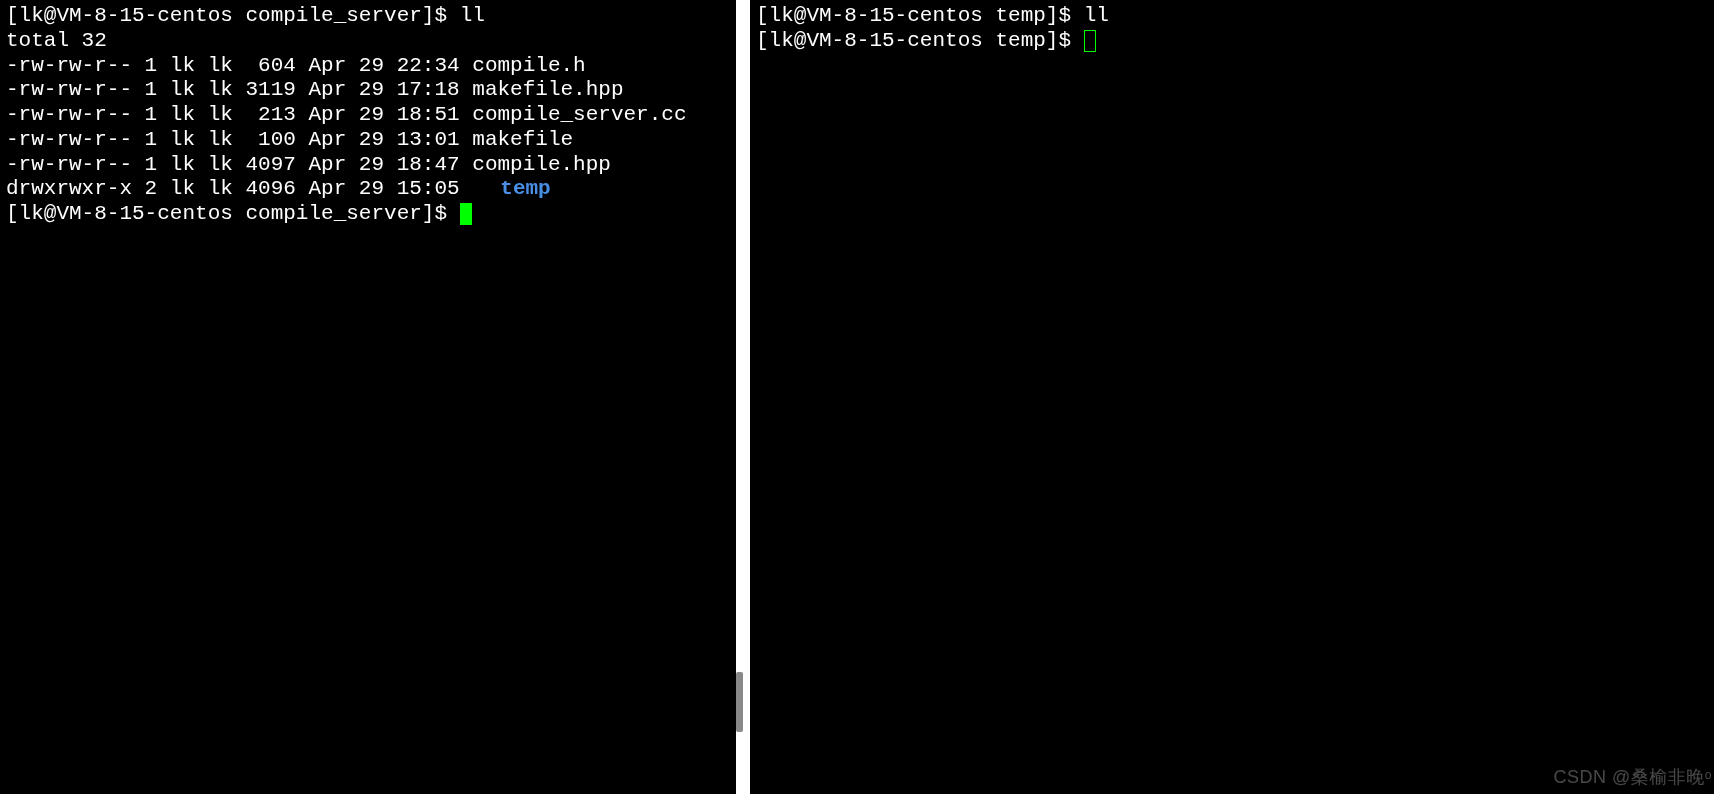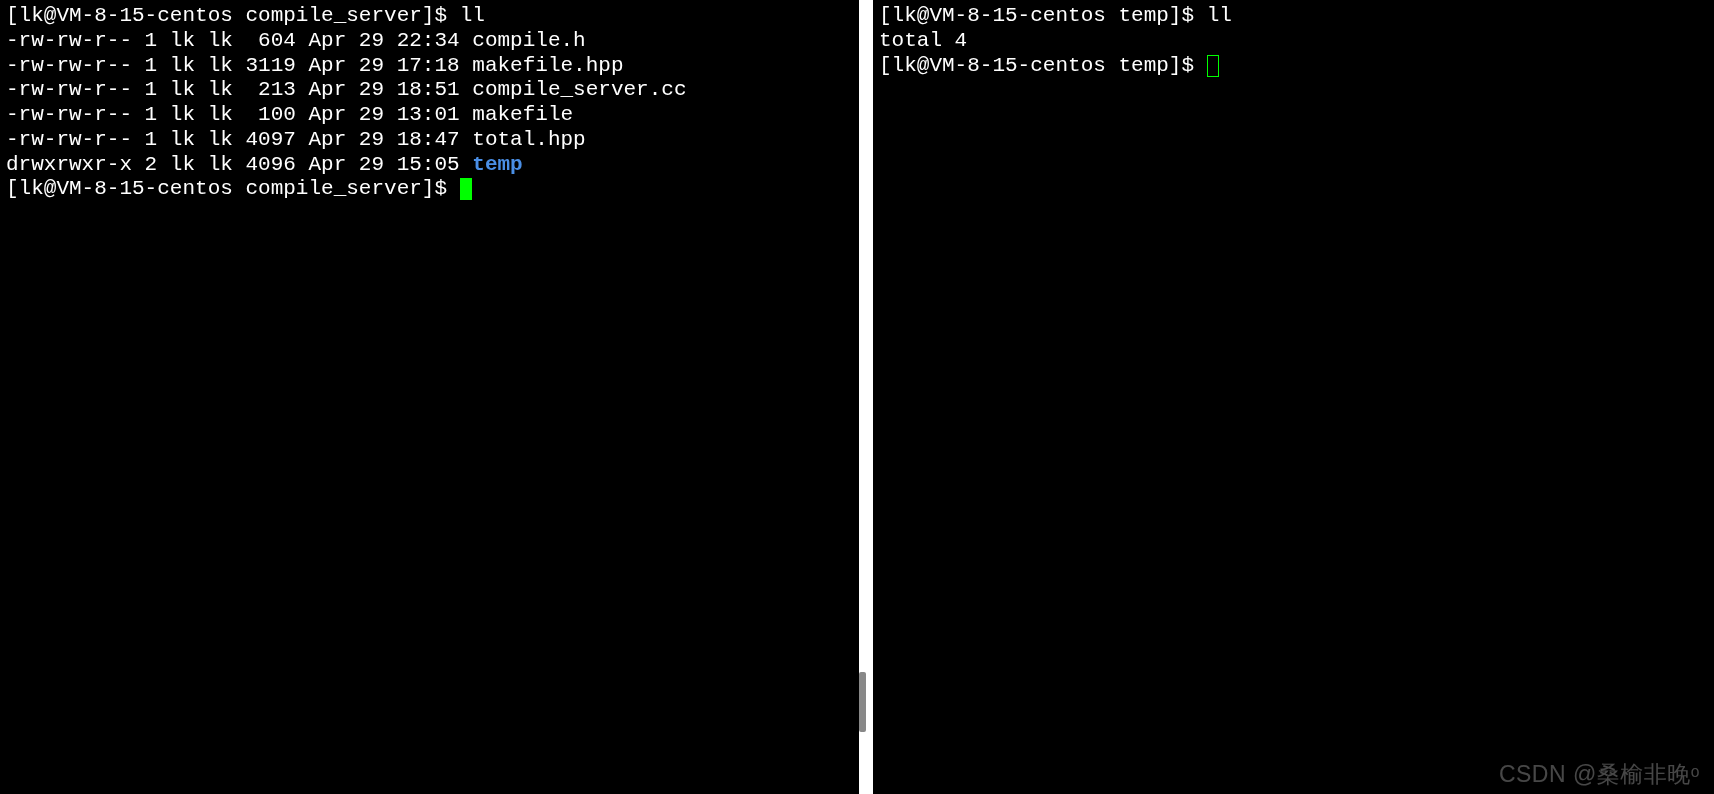--- a/index.html
+++ b/index.html
@@ -18,21 +18,21 @@
       color: #fff;
       overflow: hidden;
       position: relative;
     }
     .pane {
       background: #000;
       padding: 4px 6px;
       overflow: hidden;
     }
     .pane-left {
-      width: 859px;
+      width: 736px;
       height: 100%;
       font-family: Liberation Mono, monospace;
     }
     .divider {
       width: 14px;
       height: 100%;
       background: #fff;
       display: flex;
       flex-direction: column;
       position: relative;
@@ -50,64 +50,65 @@
       flex: 1;
       height: 100%;
     }
     .line {
       white-space: pre;
       font-family: inherit;
     }
     .dir {
       color: #4a8fe6;
       font-weight: bold;
+      margin-left: 28px;
     }
     .cursor-block {
       display: inline-block;
       width: 12px;
       height: 22px;
       background: #00ff00;
       vertical-align: text-bottom;
     }
     .cursor-outline {
       display: inline-block;
       width: 12px;
       height: 22px;
       border: 1px solid #00ff00;
       vertical-align: text-bottom;
     }
     .watermark {
       position: absolute;
-      right: 14px;
+      right: 2px;
       bottom: 6px;
-      font-size: 23px;
+      font-size: 18px;
       color: rgba(255,255,255,0.28);
       font-family: sans-serif;
       letter-spacing: 0.5px;
     }
   </style>
 </head>
 <body>
 
 <div class="pane pane-left">
   <div class="line"><span>[lk@VM-8-15-centos compile_server]$ </span><span>ll</span></div>
+  <div class="line">total 32</div>
   <div id="left-rows">
       <div class="line"><span>-rw-rw-r-- 1 lk lk  604 Apr 29 22:34 </span><span>compile.h</span></div>
       <div class="line"><span>-rw-rw-r-- 1 lk lk 3119 Apr 29 17:18 </span><span>makefile.hpp</span></div>
       <div class="line"><span>-rw-rw-r-- 1 lk lk  213 Apr 29 18:51 </span><span>compile_server.cc</span></div>
       <div class="line"><span>-rw-rw-r-- 1 lk lk  100 Apr 29 13:01 </span><span>makefile</span></div>
-      <div class="line"><span>-rw-rw-r-- 1 lk lk 4097 Apr 29 18:47 </span><span>total.hpp</span></div>
+      <div class="line"><span>-rw-rw-r-- 1 lk lk 4097 Apr 29 18:47 </span><span>compile.hpp</span></div>
       <div class="line"><span>drwxrwxr-x 2 lk lk 4096 Apr 29 15:05 </span><span class="dir">temp</span></div>
     </div>
   <div class="line"><span>[lk@VM-8-15-centos compile_server]$ </span><span class="cursor-block"></span></div>
 </div>
 
 <div class="divider">
   <div class="divider-scrollbar"></div>
 </div>
 
 <div class="pane pane-right">
   <div class="line"><span>[lk@VM-8-15-centos temp]$ </span><span>ll</span></div>
-  <div class="line">total 4</div>
   <div class="line"><span>[lk@VM-8-15-centos temp]$ </span><span class="cursor-outline"></span></div>
 </div>
 
 <div class="watermark">CSDN @桑榆非晚ᵒ</div>
 
 </body></html>

